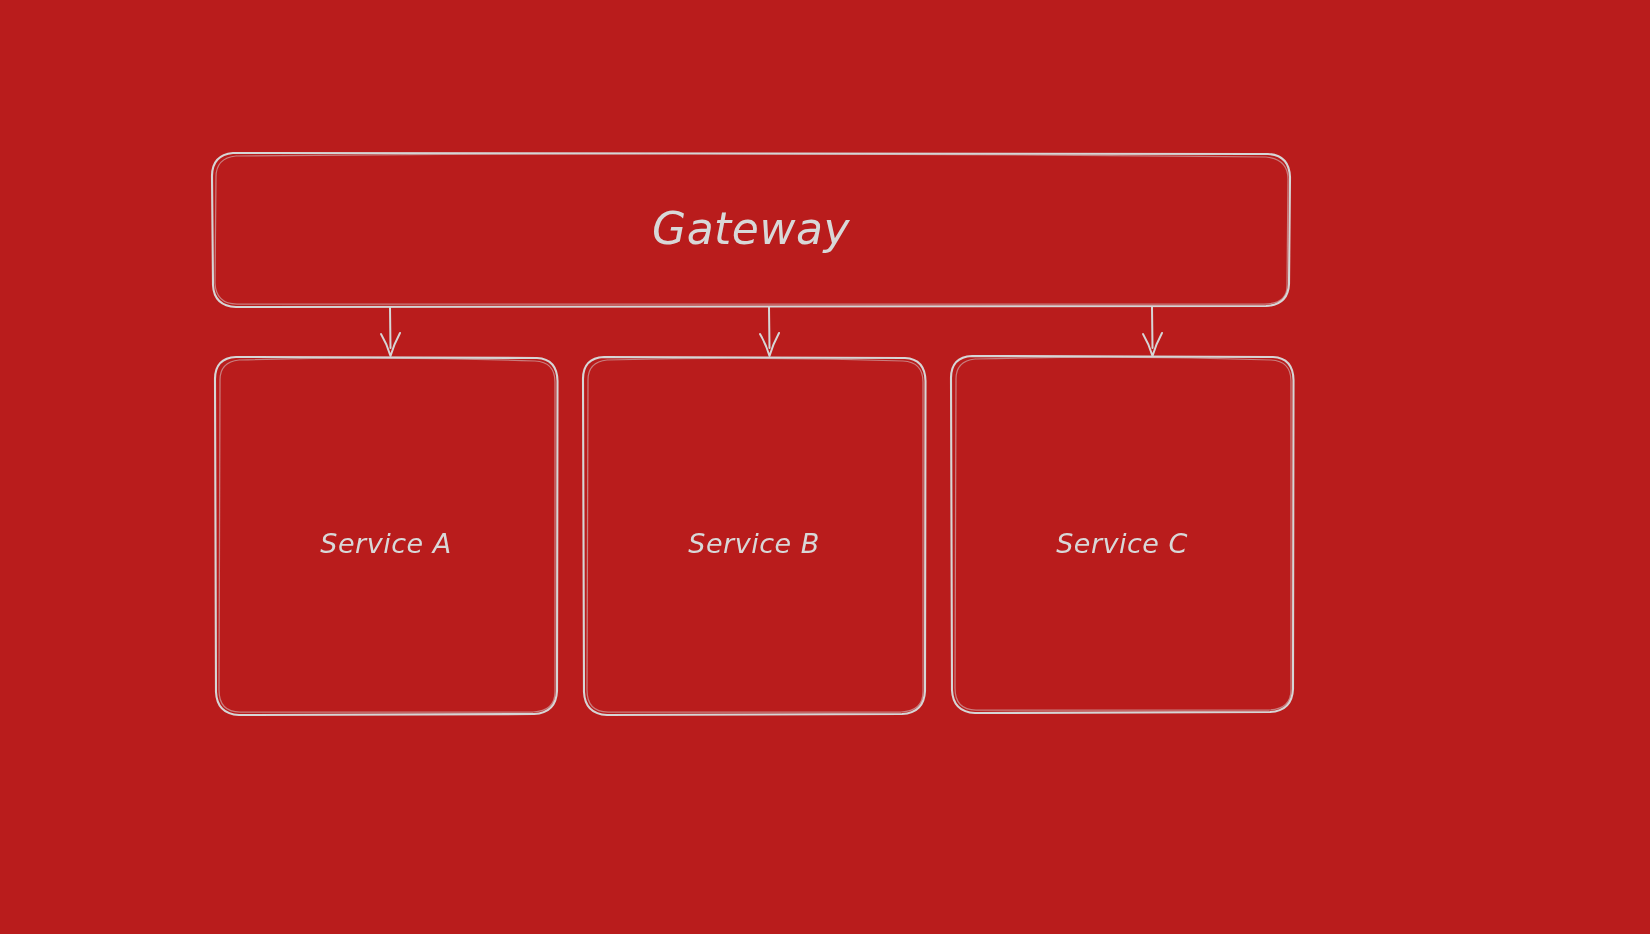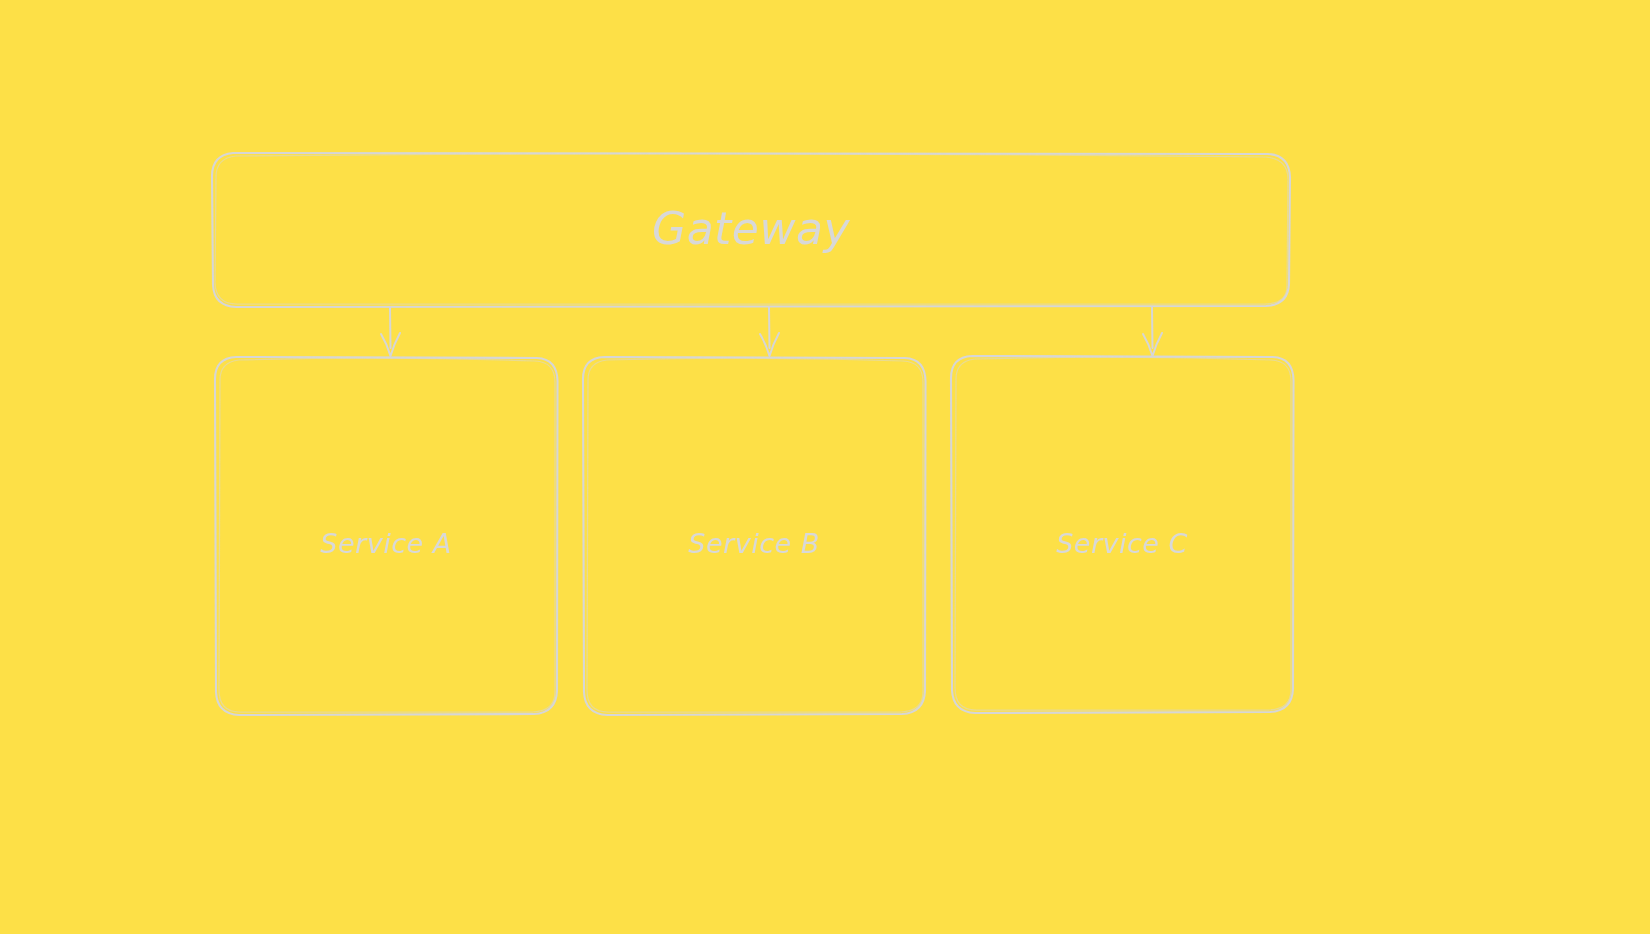--- a/index.html
+++ b/index.html
@@ -59,21 +59,21 @@
   .connector-line {
     stroke-width: 2.0;
   }
   .connector-head {
     stroke-width: 2.0;
   }
 </style>
 </head>
 <body style="background: rgb(22, 22, 22);">
 
-<div id="canvas-root" style="background: #fde047;">
+<div id="canvas-root" style="background: #b91c1c;">
 
   <svg id="diagram-svg" viewBox="0 0 1650 934">
 
     <g>
 
       <path class="sketch-stroke box-outline" d="M233 153 L1268 154 Q1289 155 1290 177 L1289 284 Q1288 305 1266 306
            L236 307 Q214 306 213 285 L212 176 Q212 155 233 153 Z" style="stroke: rgb(214, 214, 214);"></path>
 
       <path class="sketch-stroke box-outline-2" d="M236 156 Q700 151 1266 157 Q1288 159 1288 179 L1287 286 Q1287 304 1264 304
            L237 304 Q216 304 215 283 L216 177 Q216 158 236 156" style="stroke: rgb(214, 214, 214);"></path>

